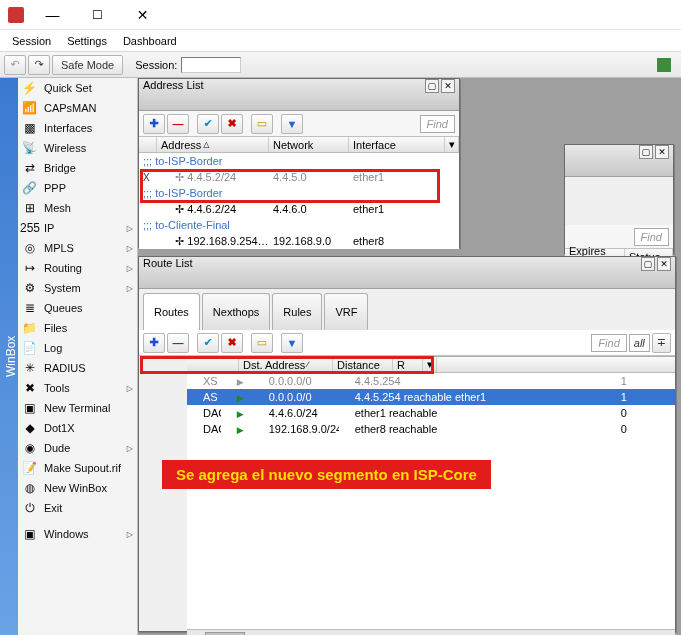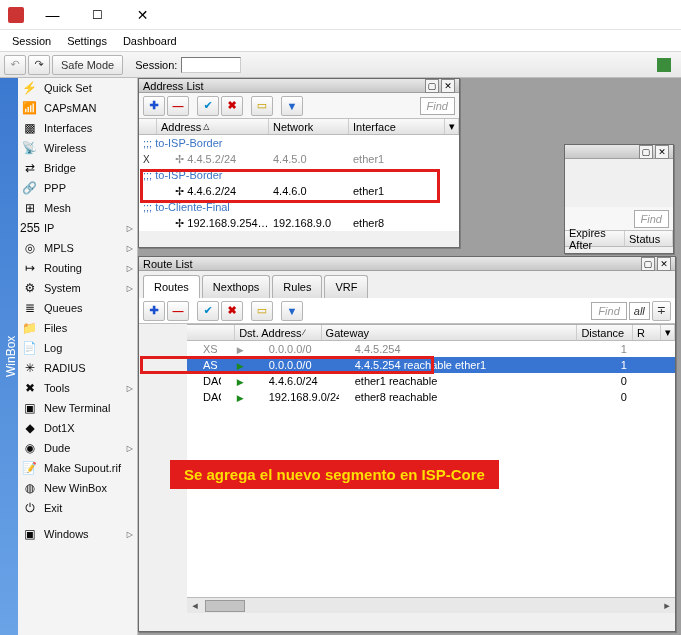--- a/index.html
+++ b/index.html
@@ -107,24 +107,24 @@
     overflow: hidden;
   }
   
   .win {
     position: absolute;
     background: #f0f0f0;
     border: 1px solid #6a6a6a;
     box-shadow: 1px 1px 0 rgba(0,0,0,0.2);
   }
   .win-title {
-    height: 14px;
+    height: 32px;
     background: linear-gradient(#e8e8e8,#c8c8c8);
     border-bottom: 1px solid #a0a0a0;
-    display: flex; align-items: center; padding: 0 4px;
+    display: flex; padding: 0 4px;
     font-size: 11px;
   }
   .win-title .spacer { flex: 1; }
   .win-title .wbtn {
     width: 14px; height: 14px; border: 1px solid #888; margin-left: 2px; background: #f4f4f4;
     display: inline-flex; align-items: center; justify-content: center; font-size: 9px;
   }
   .win-toolbar {
     height: 26px; display: flex; align-items: center; padding: 0 4px; gap: 2px;
     border-bottom: 1px solid #c0c0c0;
@@ -157,38 +157,38 @@
   .rdim { color: #8a8a8a; }
   .comment { color: #3a74c4; padding-left: 22px; }
   .highlight-red {
     position: absolute; border: 3px solid #e21b1b; pointer-events: none;
   }
   
   .tabs {
     display: flex; gap: 0; padding: 4px 4px 0 4px; background: #f0f0f0;
   }
   .tab {
-    border: 1px solid #b0b0b0; border-bottom: none; padding: 5px 10px;
+    border: 1px solid #b0b0b0; border-bottom: none; padding: 12px 10px;
     background: linear-gradient(#fafafa,#e0e0e0);
     border-radius: 3px 3px 0 0;
     font-size: 11px;
     margin-right: 2px;
   }
   .tab.active { background: #fff; }
   .main-grid {
     background: #fff; border-top: 1px solid #b0b0b0; margin-left: 48px;
   }
   .route-row { display: flex; height: 16px; align-items: center; font-size: 11px; }
   .route-row > div { padding: 0 16px; white-space: nowrap; overflow: hidden; }
   .route-sel { background: #3874d1; color: #fff; }
   .tri-green { color: #1d8a1d; font-size: 9px; }
   .tri-gray { color: #9a9a9a; font-size: 9px; }
   
   .banner {
-    position: absolute; left: 170px; top: 460px;
+    position: absolute; left: 162px; top: 460px;
     background: #e21b1b; color: #ffdf00; font-weight: bold; font-size: 15px;
     padding: 6px 14px;
   }
   .statusbar {
     height: 20px; border-top: 1px solid #bbb; background: #f0f0f0; padding: 0 6px;
     display: flex; align-items: center;
   }
   .hscroll {
     height: 16px; border-top: 1px solid #bbb; background: #e8e8e8; display: flex; align-items: center;
   }
@@ -440,21 +440,20 @@
           </div>
         <div class="tbtn" style="min-width:14px">∓</div>
       </div>
       <div class="main-grid">
         <div class="grid-head">
           <div style="width:52px"></div>
           <div style="width:94px">
               <span>Dst. Address</span> 
               <span style="font-size:8px;margin-left:2px">∕</span>
             </div>
-          <div style="width:280px">Gateway</div>
           <div style="width:60px; text-align:right">Distance</div>
           <div style="width:30px">R</div>
           <div style="width:14px">▾</div>
         </div>
         <div id="route-rows" style="position:relative; height:256px; overflow:hidden;">
             <div class="route-row rdim">
               <div style="width:34px">XS</div>
               <div style="width:18px"><span class="tri-gray">▶</span></div>
               <div style="width:94px">0.0.0.0/0</div>
               <div style="width:280px">4.4.5.254</div>

